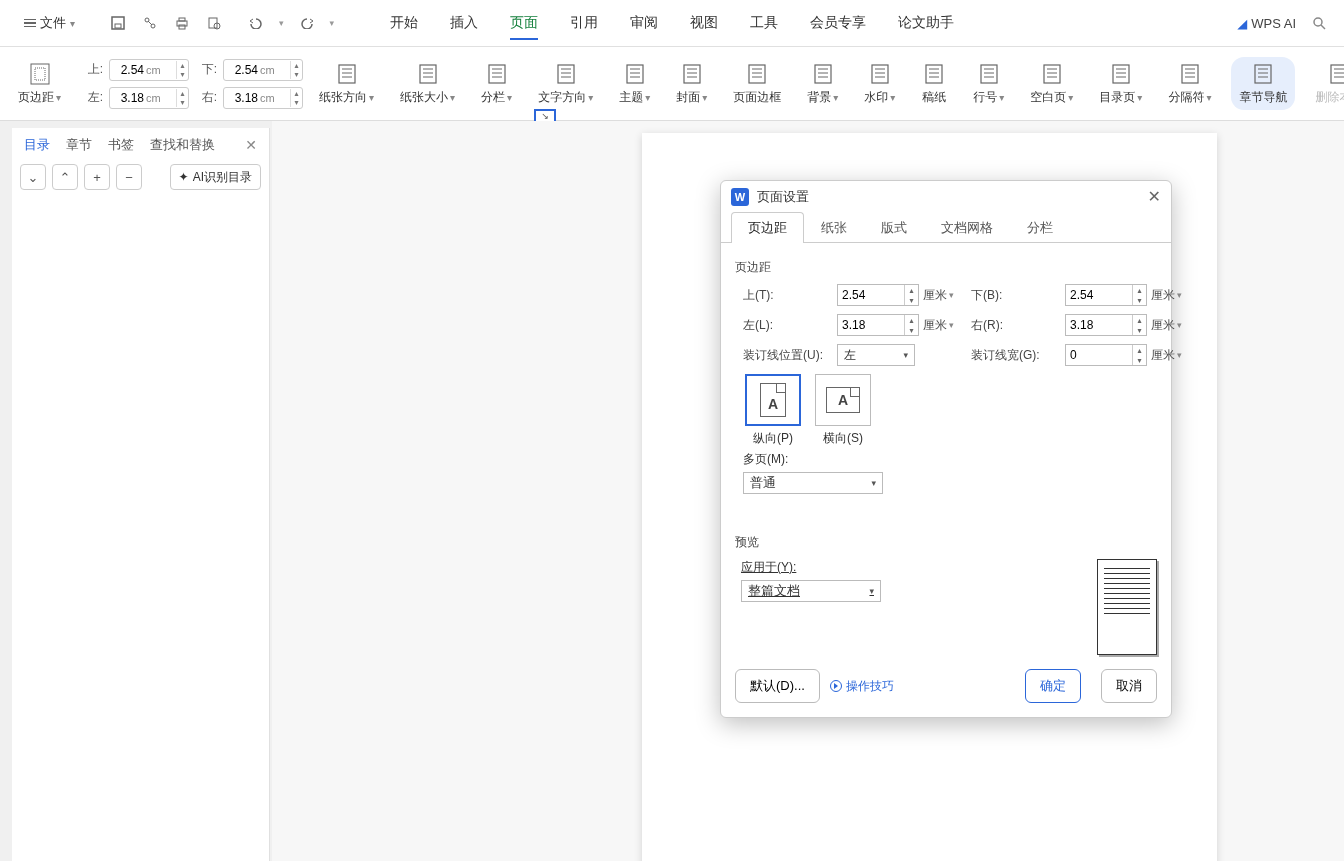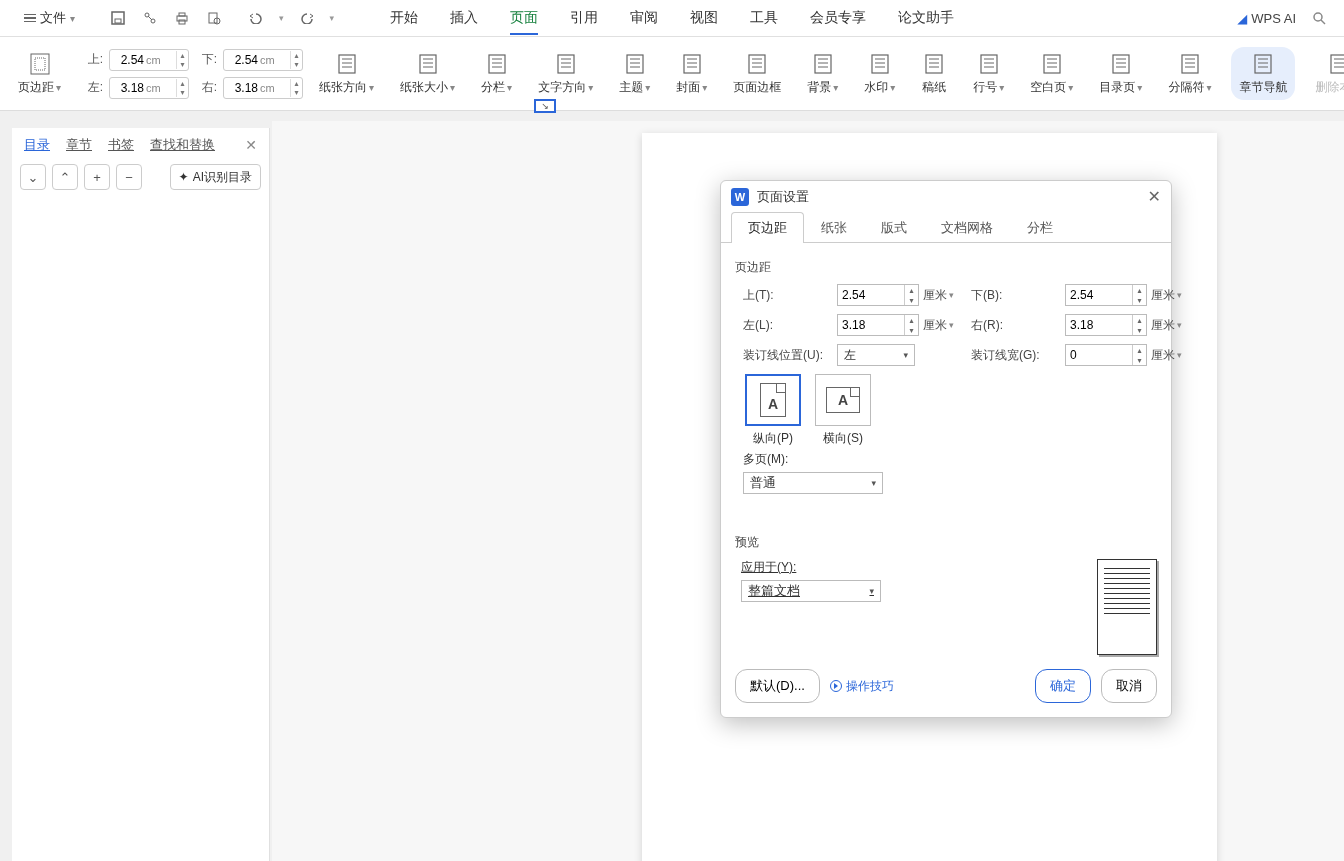--- a/index.html
+++ b/index.html
@@ -1,19 +1,19 @@
 <!DOCTYPE html>
 <html><head>
 <meta charset="utf-8">
 <style>
 * { margin: 0; padding: 0; box-sizing: border-box; font-family: "Microsoft YaHei", "PingFang SC", sans-serif; }
 body { background: #f0f0f0; font-size: 13px; color: #333; overflow: hidden; width: 1344px; height: 861px; }
 
 
-.menubar { background: #fff; height: 37px; display: flex; align-items: center; padding: 0 16px; border-bottom: 1px solid #e0e0e0; }
+.menubar { background: #fff; height: 47px; display: flex; align-items: center; padding: 0 16px; border-bottom: 1px solid #e0e0e0; }
 .menubar-left { display: flex; align-items: center; gap: 8px; }
 .file-btn { display: flex; align-items: center; gap: 4px; padding: 4px 8px; cursor: pointer; }
 .file-btn .lines { display: flex; flex-direction: column; gap: 2px; }
 .file-btn .lines span { width: 12px; height: 1.5px; background: #666; }
 .qat-group { display: flex; align-items: center; gap: 14px; margin-left: 18px; }
 .qat-icon { width: 18px; height: 18px; display: flex; align-items: center; justify-content: center; color: #555; cursor: pointer; }
 
 .tabs { display: flex; align-items: center; gap: 0; margin-left: 40px; }
 .tab { padding: 10px 16px; cursor: pointer; position: relative; font-size: 14px; }
 .tab.active { color: #15803d; font-weight: 500; }
@@ -40,21 +40,21 @@
 .num-input input { border: none; width: 36px; text-align: right; font-size: 12px; padding-right: 2px; outline: none; }
 .num-input .unit { font-size: 11px; color: #888; margin-right: 4px; }
 .num-input .spinners { display: flex; flex-direction: column; margin-left: auto; }
 .num-input .spinners span { width: 12px; height: 9px; display: flex; align-items: center; justify-content: center; font-size: 8px; color: #777; border-left: 1px solid #ddd; cursor: pointer; }
 
 .launcher { position: absolute; width: 22px; height: 14px; border: 2px solid #2b66d9; right: 788px; top: 62px; display: flex; align-items: center; justify-content: center; font-size: 9px; color: #555; cursor: pointer; background: #fff; }
 
 
 .sidepanel { position: absolute; left: 12px; top: 128px; width: 258px; background: #fff; border-right: 1px solid #e0e0e0; height: calc(100% - 128px); padding: 6px 8px; }
 .sidepanel-tabs { display: flex; gap: 16px; align-items: center; padding: 2px 4px 10px; }
-.sidepanel-tab { font-size: 13px; color: #555; cursor: pointer; text-decoration: underline; }
+.sidepanel-tab { font-size: 13px; color: #555; cursor: pointer; }
 .sidepanel-tab.active { color: #2b66d9; font-weight: 500; }
 .sidepanel-close { margin-left: auto; font-size: 14px; color: #888; cursor: pointer; }
 .sidepanel-controls { display: flex; align-items: center; gap: 6px; }
 .mini-btn { width: 26px; height: 26px; border: 1px solid #ccc; border-radius: 4px; display: flex; align-items: center; justify-content: center; background: #fff; cursor: pointer; font-size: 13px; color: #555; }
 .ai-btn { height: 26px; border: 1px solid #ccc; border-radius: 4px; display: flex; align-items: center; gap: 4px; padding: 0 8px; margin-left: auto; cursor: pointer; font-size: 12px; background: #fff; color:#333; }
 
 
 .doc-area { position: absolute; left: 272px; top: 121px; right: 0; bottom: 0; background: #f7f7f7; }
 .page { position: absolute; left: 370px; top: 12px; width: 575px; height: 740px; background: #fff; box-shadow: 0 2px 8px rgba(0,0,0,.15); }
 
@@ -90,26 +90,26 @@
 .orient-box.landscape .pg { width: 34px; height: 26px; }
 .orient-label { text-align: center; font-size: 12px; margin-top: 4px; }
 .orient-wrap { display:flex; flex-direction:column; align-items:center; }
 
 .preview-box { width: 60px; height: 96px; border: 1px solid #333; margin-left: auto; box-shadow: 2px 2px 0 #aaa; padding: 8px 6px; display: flex; flex-direction: column; gap: 4px; }
 .preview-box div { height: 1px; background: #333; }
 .preview-row { display: flex; align-items: flex-start; gap: 16px; margin-left: 6px; }
 .preview-left { flex: 1; text-decoration: underline; }
 
 .dialog-footer { display: flex; align-items: center; padding: 10px 14px 14px; gap: 10px; }
-.btn { height: 28px; padding: 16px 14px; border: 1px solid #bbb; border-radius: 12px; background: #fff; cursor: pointer; font-size: 13px; display: flex; align-items: center; }
+.btn { height: 28px; padding: 16px 14px; border: 1px solid #bbb; border-radius: 6px; background: #fff; cursor: pointer; font-size: 13px; display: flex; align-items: center; }
 .btn.primary { border-color: #2b66d9; color: #2b66d9; }
 .link { color: #2b66d9; font-size: 12px; cursor: pointer; display: flex; align-items: center; gap: 4px; }
 .link .play { width: 12px; height: 12px; border: 1px solid #2b66d9; border-radius: 50%; position: relative; }
 .link .play::after { content: ""; position: absolute; left: 3px; top: 2px; border-left: 4px solid #2b66d9; border-top: 3px solid transparent; border-bottom: 3px solid transparent; }
-.footer-right { margin-left: auto; display: flex; gap: 10px; }
+.footer-right { margin-left: auto; display: flex; gap: 20px; }
 
 svg { display: block; }
 </style>
 </head>
 <body>
 
 <div class="menubar">
   <div class="menubar-left">
     <div class="file-btn">
       <span class="lines">

